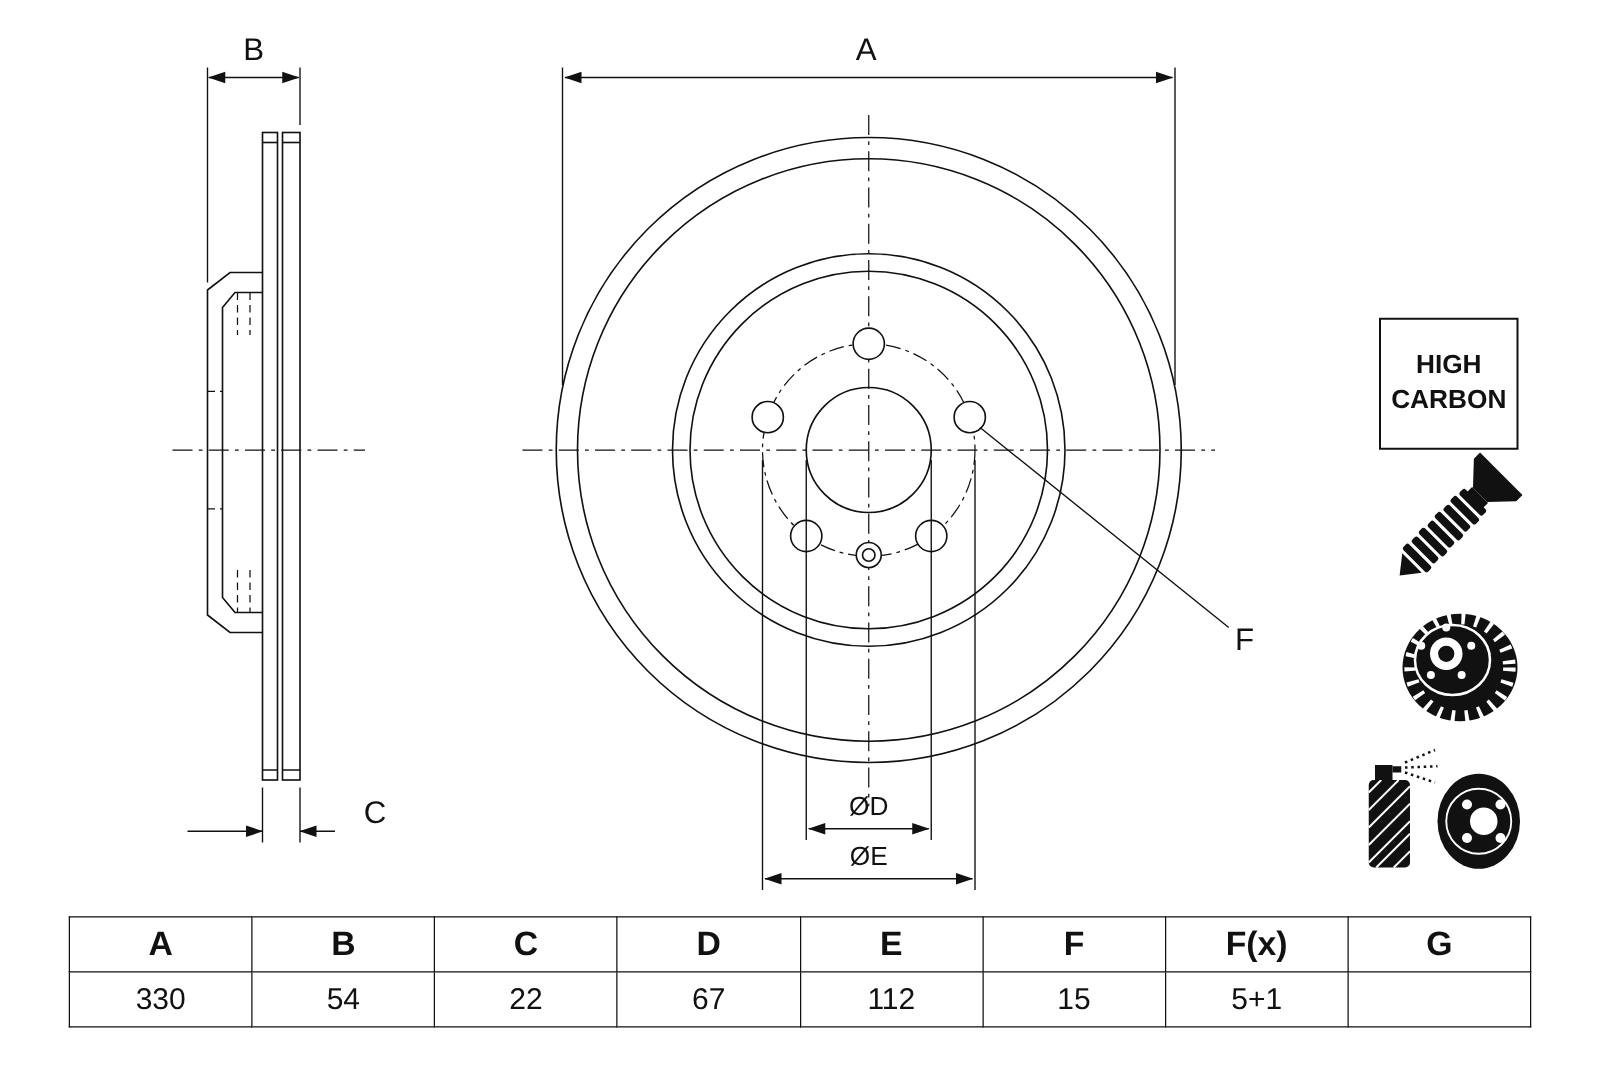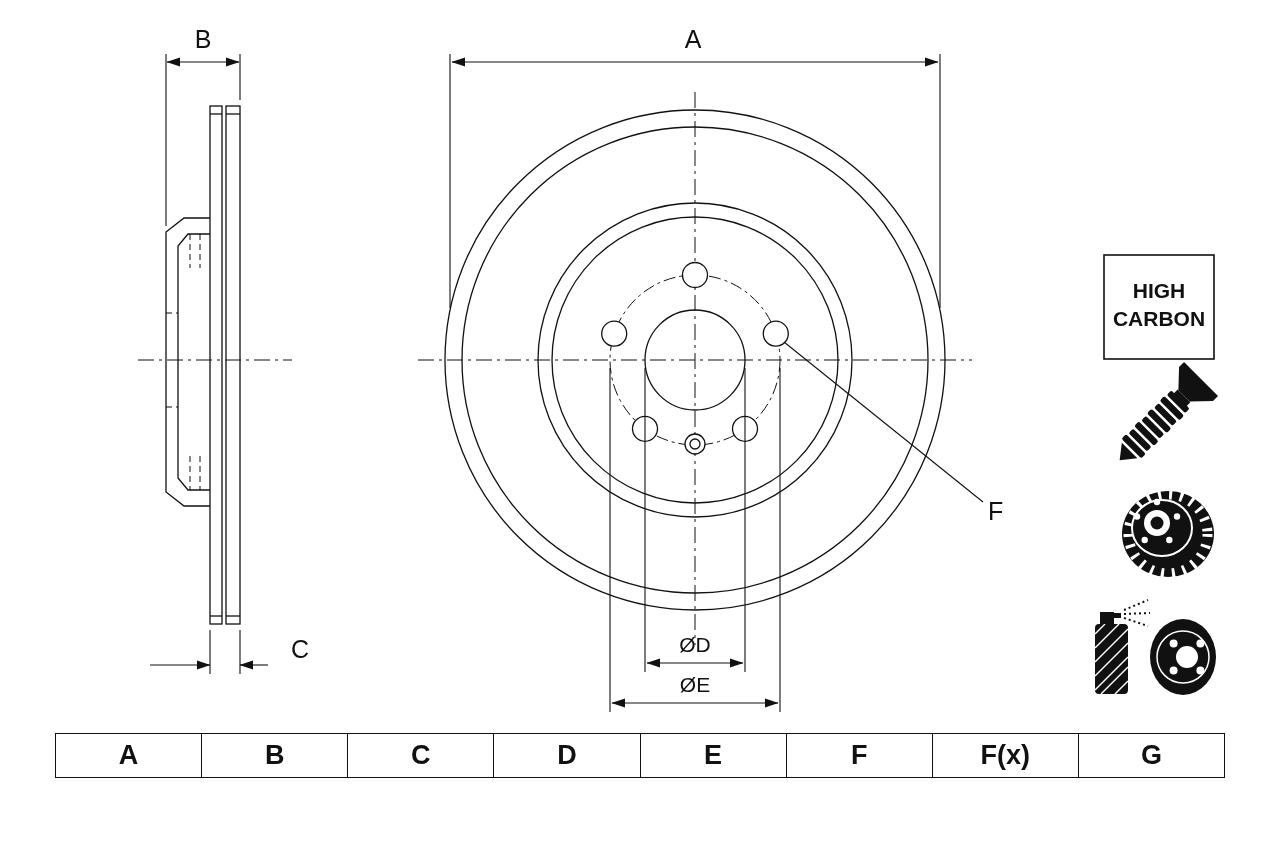--- a/index.html
+++ b/index.html
@@ -183,16 +183,26 @@
       <tr class="hdr-row">
         <td>A</td>
         <td>B</td>
         <td>C</td>
         <td>D</td>
         <td>E</td>
         <td>F</td>
         <td>F(x)</td>
         <td>G</td>
       </tr>
+      <tr class="val-row">
+        <td>330</td>
+        <td>54</td>
+        <td>22</td>
+        <td>67</td>
+        <td>112</td>
+        <td>15</td>
+        <td>5+1</td>
+        <td></td>
+      </tr>
     </tbody>
   </table>
 
 </div>
 
 </body></html>

